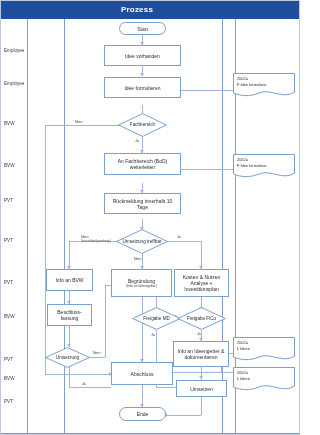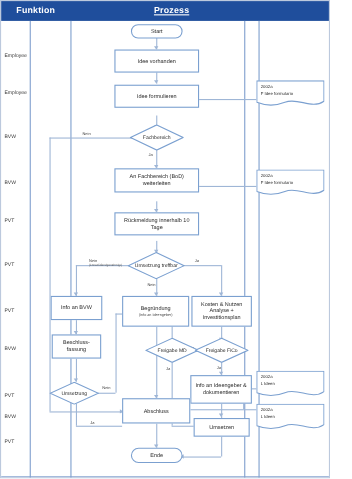--- a/index.html
+++ b/index.html
@@ -21,21 +21,21 @@
   .header-band{
     position:absolute;left:0;top:0;width:300px;height:18px;
     background:#1f4e9c;
   }
   .hdr{
     position:absolute;top:0;height:18px;line-height:18px;
     color:#ffffff;font-size:8px;font-weight:bold;text-align:center;
     letter-spacing:.2px;white-space:nowrap;overflow:hidden;
   }
   .hdr-funktion{left:0;width:63px;}
-  .hdr-prozess{left:76px;width:158px;text-decoration:underline;}
+  .hdr-prozess{left:57px;width:158px;}
   .hdr-dok{left:221px;width:79px;}
 
   
   .lane-line{
     position:absolute;top:18px;width:1px;height:417px;background:#7f9fce;
   }
   .lane-line.l1{left:26px;}
   .lane-line.l2{left:63px;}
   .lane-line.l3{left:221px;}
   .lane-line.l4{left:234px;}
@@ -111,21 +111,20 @@
     position:absolute;font-size:3.9px;line-height:5px;color:#2b2b2b;
     white-space:nowrap;
   }
 </style>
 </head>
 <body>
 
 <div id="page">
 
   <div class="header-band"></div>
-  <div class="hdr hdr-funktion">Funktion</div>
   <div class="hdr hdr-prozess">Prozess</div>
 
   <div class="lane-line l1"></div>
   <div class="lane-line l2"></div>
   <div class="lane-line l3"></div>
   <div class="lane-line l4"></div>
   <div class="frame-bottom"></div>
 
   <div class="role" style="top:47px">Employee</div>
   <div class="role" style="top:80px">Employee</div>

